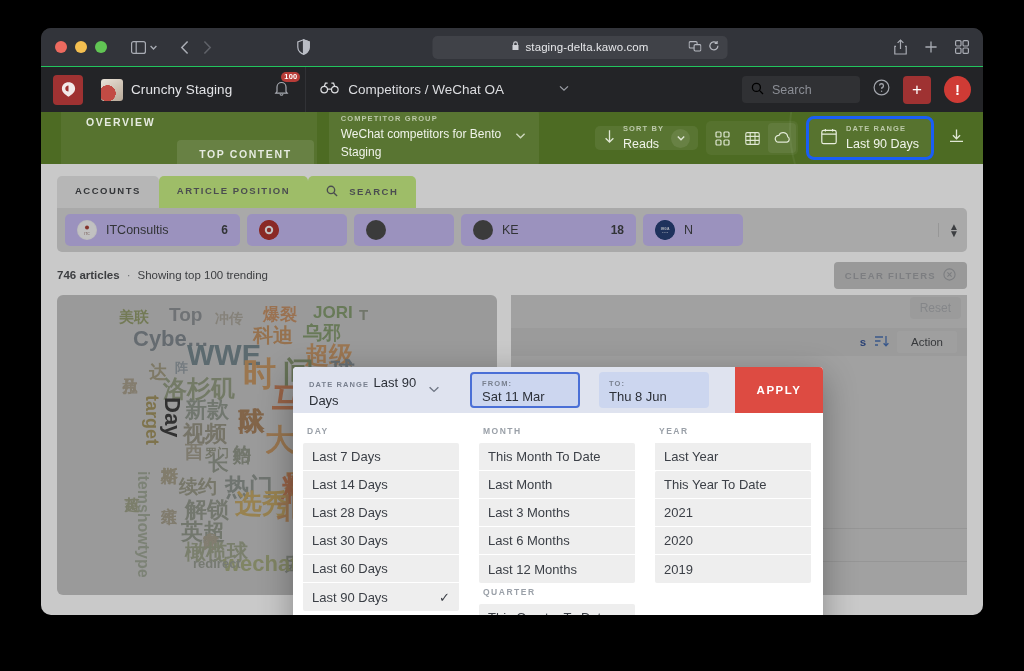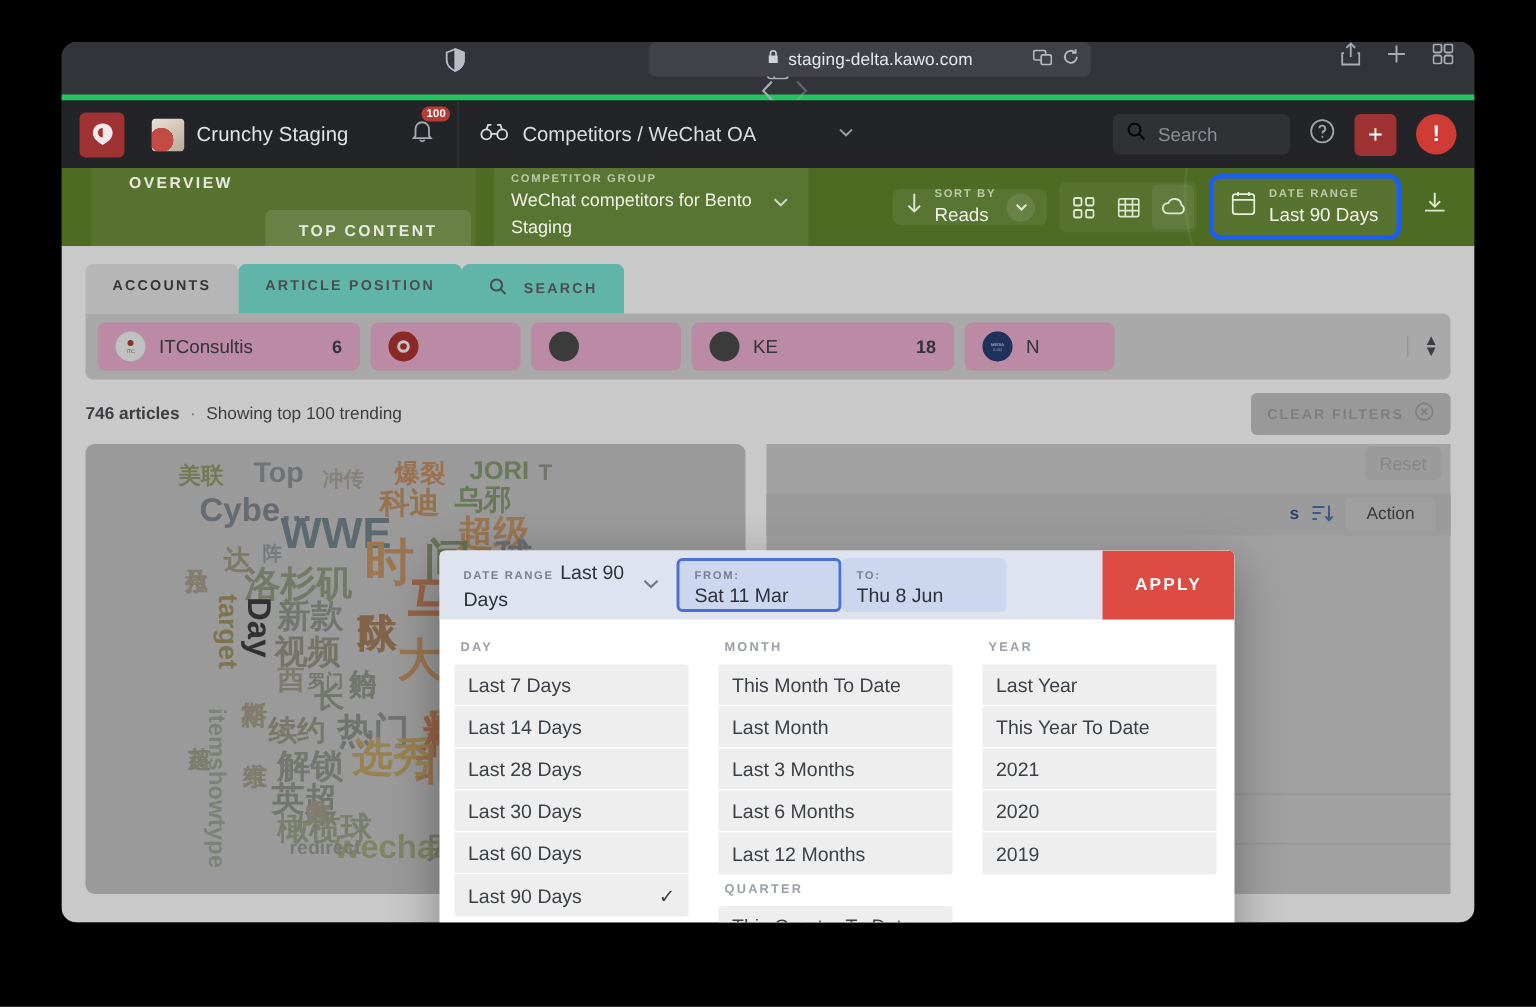--- a/index.html
+++ b/index.html
@@ -20,24 +20,23 @@
     border-radius: 10px;
     overflow: hidden;
     box-shadow: 0 12px 40px rgba(0,0,0,0.6);
   }
 
   
   .browser-toolbar {
     position: relative;
     height: 39px;
     background: #32343a;
-    border-bottom: 4px solid #22c55e;
+    border-bottom: 1px solid #22c55e;
     display: flex;
     align-items: center;
-    flex-direction: column;
   }
   .traffic-lights { display: flex; gap: 8px; padding-left: 14px; }
   .tl { width: 12px; height: 12px; border-radius: 50%; }
   .tl.red { background: #ed6a5f; }
   .tl.yellow { background: #f4bf50; }
   .tl.green { background: #61c554; }
 
   .tb-icon {
     color: #a9acb4;
     display: inline-flex;
@@ -281,37 +280,37 @@
   .panel-tabs {
     display: flex;
     margin: 12px 0 0 16px;
   }
   .ptab {
     padding: 9px 18px;
     font-size: 9.5px;
     font-weight: bold;
     letter-spacing: 1.5px;
     color: #5d6066;
-    background: #5eead4;
+    background: #bef264;
     border-radius: 5px 5px 0 0;
   }
   .ptab.active { background: #e4e4e4; color: #3f4247; }
   .ptab .sicon { margin-right: 7px; vertical-align: -2px; }
 
   .accounts-strip {
     margin: 0 16px;
     background: #d3d3d3;
     border-radius: 0 5px 5px 5px;
     height: 44px;
     display: flex; align-items: center;
     padding: 0 8px;
     gap: 7px;
   }
   .acct-chip {
-    background: #f9a8d4;
+    background: #c4b5fd;
     border-radius: 5px;
     height: 32px;
     display: flex; align-items: center;
     gap: 9px;
     padding: 0 12px;
     min-width: 175px;
     text-align: center;
   }
   .acct-avatar {
     width: 20px; height: 20px;
@@ -423,21 +422,21 @@
     border-radius: 4px;
     box-shadow: 0 10px 34px rgba(0,0,0,0.33);
     overflow: hidden;
     z-index: 50;
   }
   .pop-header {
     background: #dfe3ef;
     height: 46px;
     display: flex; align-items: center;
     padding: 0 0 0 6px;
-    gap: 0;
+    gap: 19px;
   }
   .pop-field {
     height: 36px;
     border-radius: 4px;
     padding: 2px 10px 0;
     display: flex; flex-direction: column; justify-content: center;
   }
   .pop-field .lbl {
     font-size: 7.5px;
     font-weight: bold;

